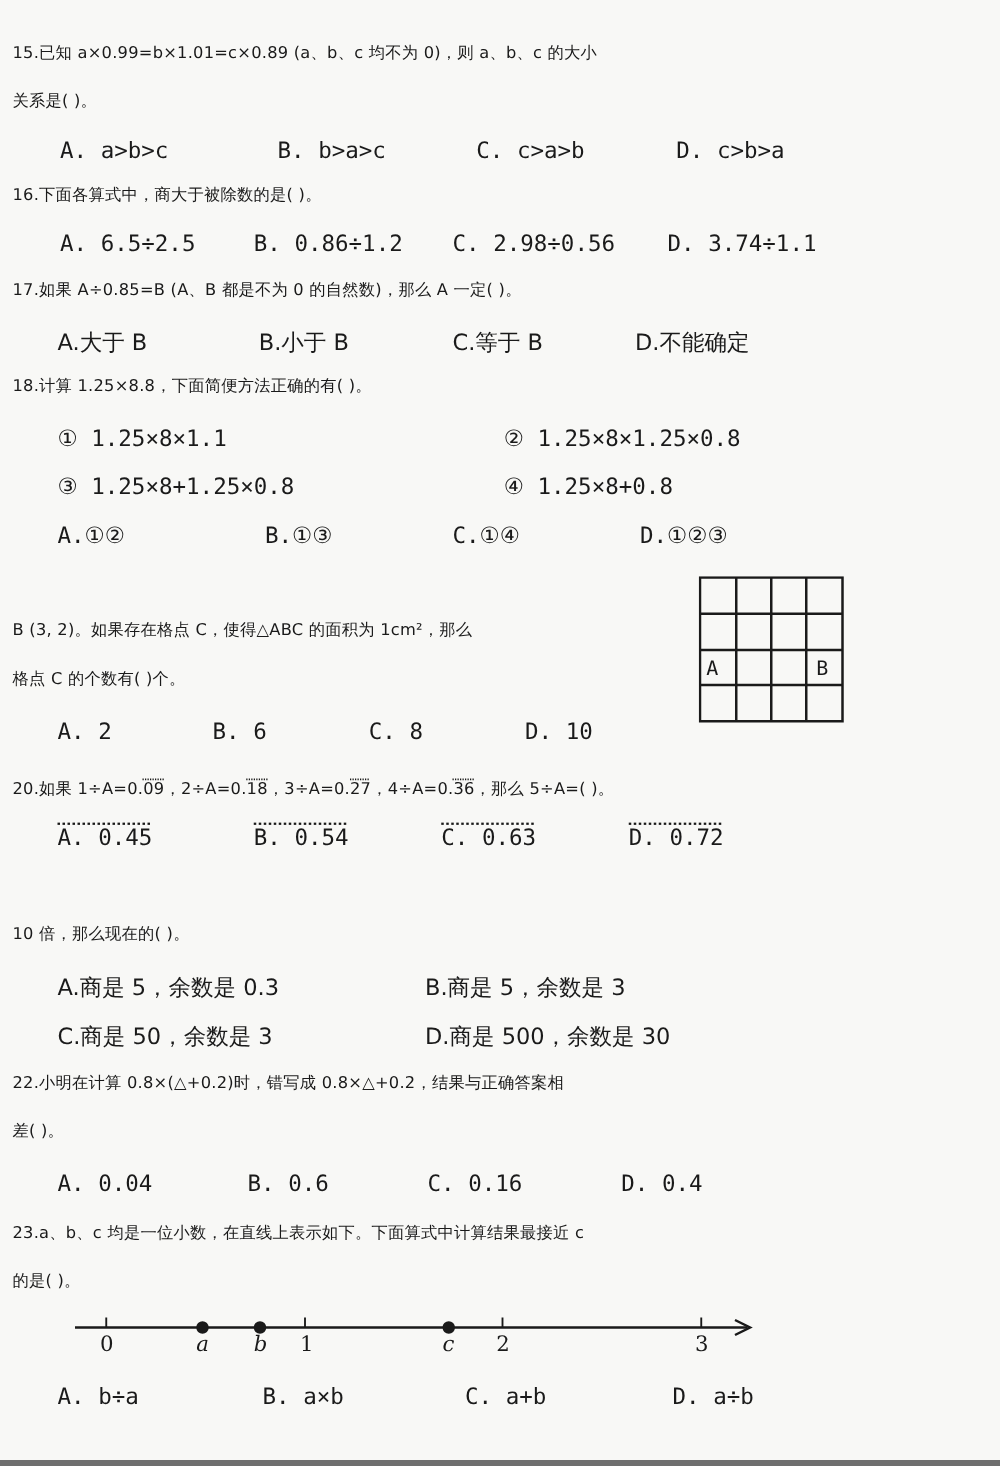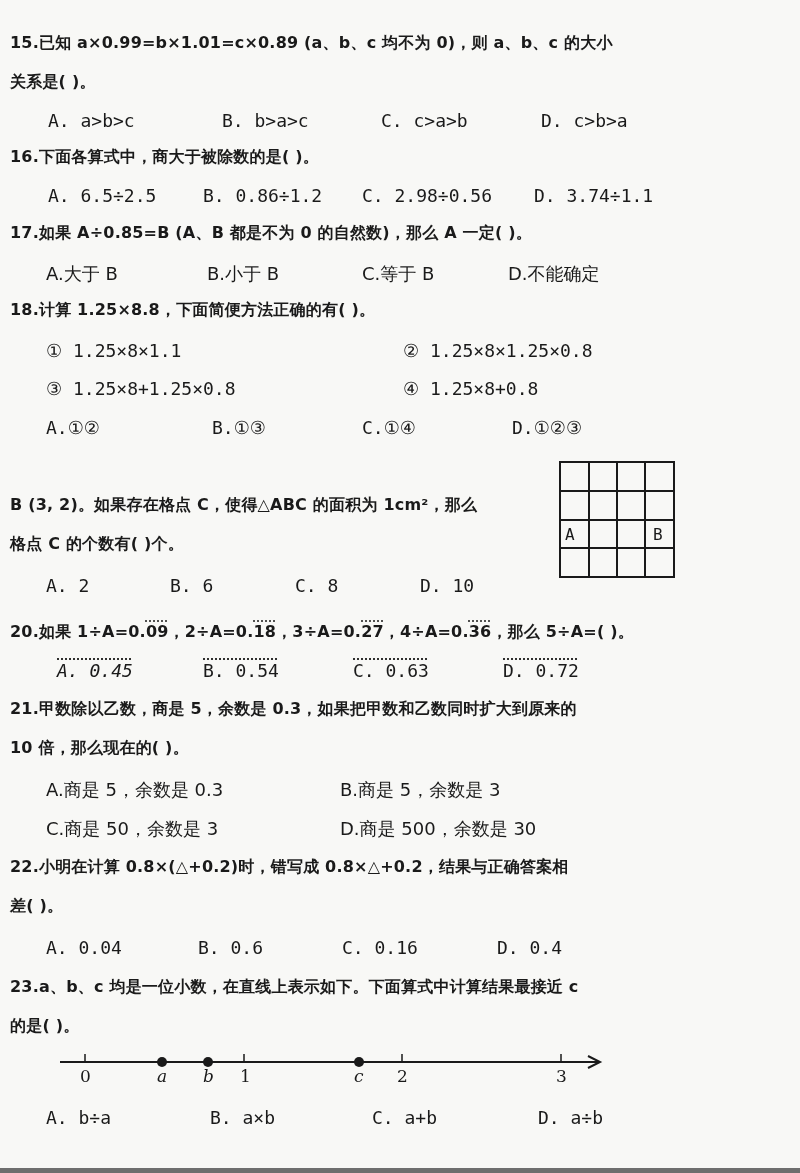--- a/index.html
+++ b/index.html
@@ -6,23 +6,22 @@
   body {
     width: 800px; height: 1173px; overflow: hidden;
     background: #f7f7f5;
     font-family: "DejaVu Serif", "Liberation Serif", serif;
     color: #1a1a1a;
     position: relative;
   }
   .page { position: absolute; left: 0; top: 0; width: 800px; height: 1168px; background: #f8f8f6; }
   .bottom-bar { position: absolute; left: 0; top: 1168px; width: 800px; height: 5px; background: #6e6e6e; }
   .line {
-    position: absolute; left: 10px; font-size: 16px; white-space: nowrap; letter-spacing: 0.2px;
+    position: absolute; left: 10px; font-size: 13px; white-space: nowrap; letter-spacing: 0.2px;
     font-family: "DejaVu Sans", "Liberation Sans", sans-serif;
-    font-weight: bold;
   }
   .opt {
     position: absolute; font-size: 18px; white-space: nowrap;
     font-family: "DejaVu Sans Mono", "Liberation Mono", monospace;
   }
   .opt .cn { font-family: "DejaVu Sans", "Liberation Sans", sans-serif; }
   .it { font-style: italic; font-family: "DejaVu Serif", "Liberation Serif", serif; }
   .grid { position: absolute; left: 559px; top: 461px; }
   .grid svg { display: block; }
 </style>
@@ -87,28 +86,25 @@
         <line x1="1" y1="87" x2="115" y2="87"></line>
       </g>
     </svg>
     <span style="position:absolute;left:6px;top:64px;font-size:16px;font-family:'DejaVu Sans Mono',monospace;">A</span>
     <span style="position:absolute;left:94px;top:64px;font-size:16px;font-family:'DejaVu Sans Mono',monospace;">B</span>
   </div>
 
   <div class="line" style="top:622px">
     <span>20.</span><span>如果 1÷A=0.</span><span class="dot-wrap"><span style="text-decoration: overline dotted;">09</span></span><span>，2÷A=0.</span><span style="text-decoration: overline dotted;">18</span><span>，3÷A=0.</span><span style="text-decoration: overline dotted;">27</span><span>，4÷A=0.</span><span style="text-decoration: overline dotted;">36</span><span>，那么 5÷A=(        )。</span>
   </div>
-  <div class="opt" style="left:57px;top:660px;text-decoration: overline dotted; font-style: italic;">A. 0.45</div>
+  <div class="opt" style="left:46px;top:660px;text-decoration: overline dotted;">A. 0.45</div>
   <div class="opt" style="left:203px;top:660px;text-decoration: overline dotted;">B. 0.54</div>
   <div class="opt" style="left:353px;top:660px;text-decoration: overline dotted;">C. 0.63</div>
   <div class="opt" style="left:503px;top:660px;text-decoration: overline dotted;">D. 0.72</div>
 
-  <div class="line" style="top:699px">
-    <span>21.</span><span>甲数除以乙数，商是 5，余数是 0.3，如果把甲数和乙数同时扩大到原来的</span>
-  </div>
   <div class="line" style="top:738px">10 倍，那么现在的(        )。</div>
   <div class="opt" style="left:46px;top:778px"><span class="cn">A.商是 5，余数是 0.3</span></div>
   <div class="opt" style="left:340px;top:778px"><span class="cn">B.商是 5，余数是 3</span></div>
   <div class="opt" style="left:46px;top:817px"><span class="cn">C.商是 50，余数是 3</span></div>
   <div class="opt" style="left:340px;top:817px"><span class="cn">D.商是 500，余数是 30</span></div>
 
   <div class="line" style="top:857px">
     <span>22.</span><span>小明在计算 0.8×(△+0.2)时，错写成 0.8×△+0.2，结果与正确答案相</span>
   </div>
   <div class="line" style="top:896px">差(        )。</div>

